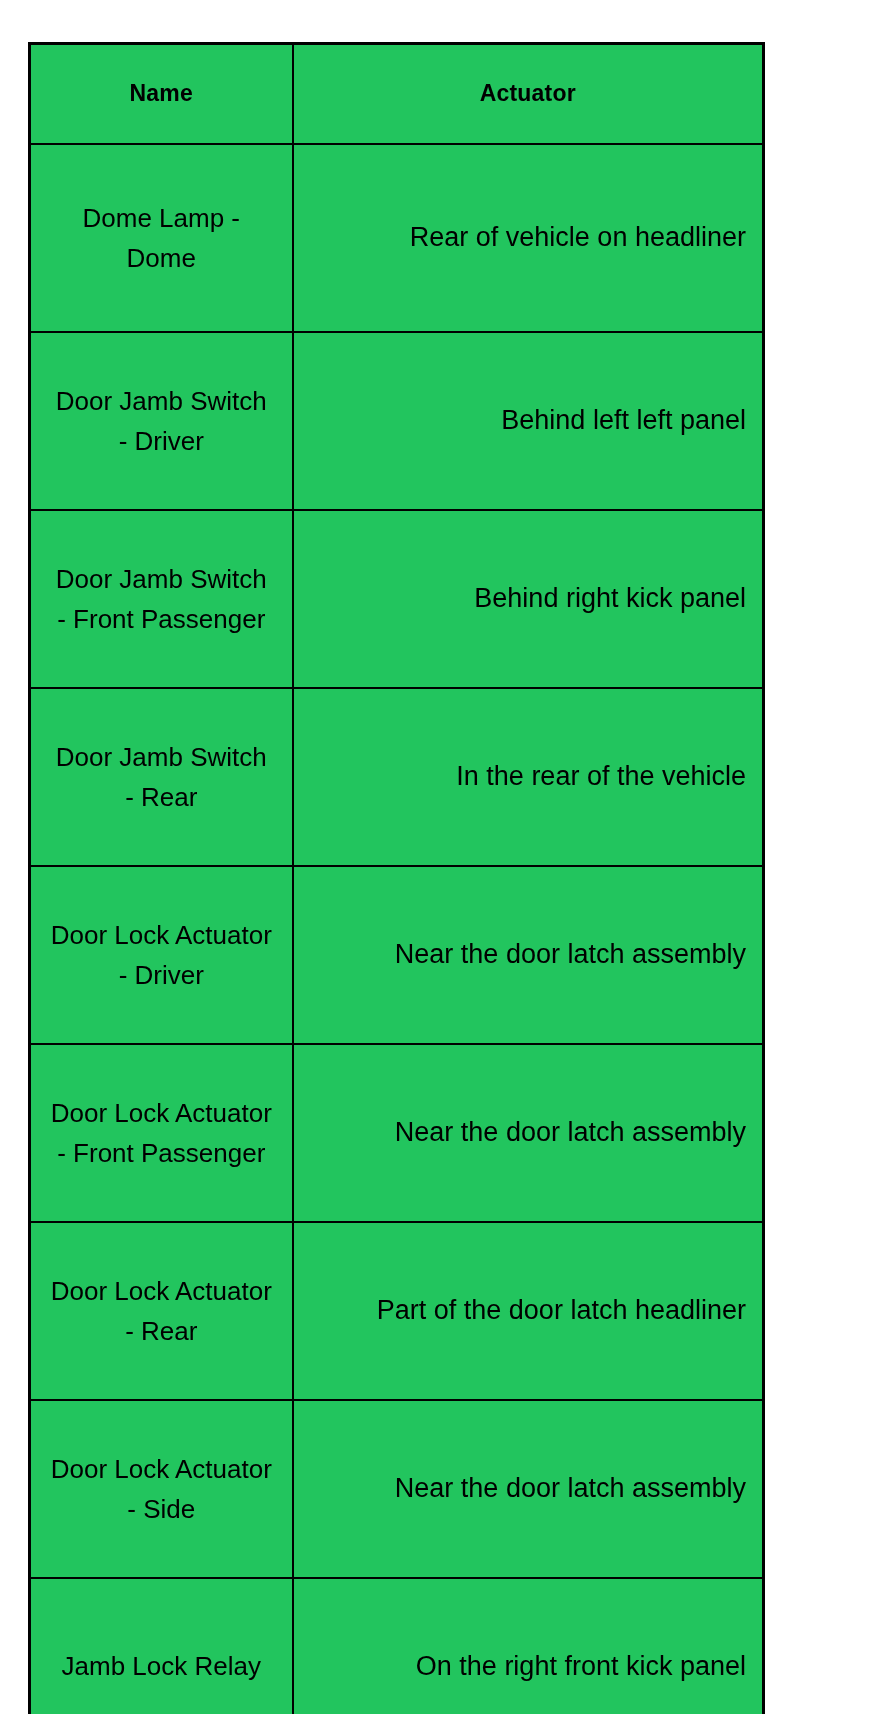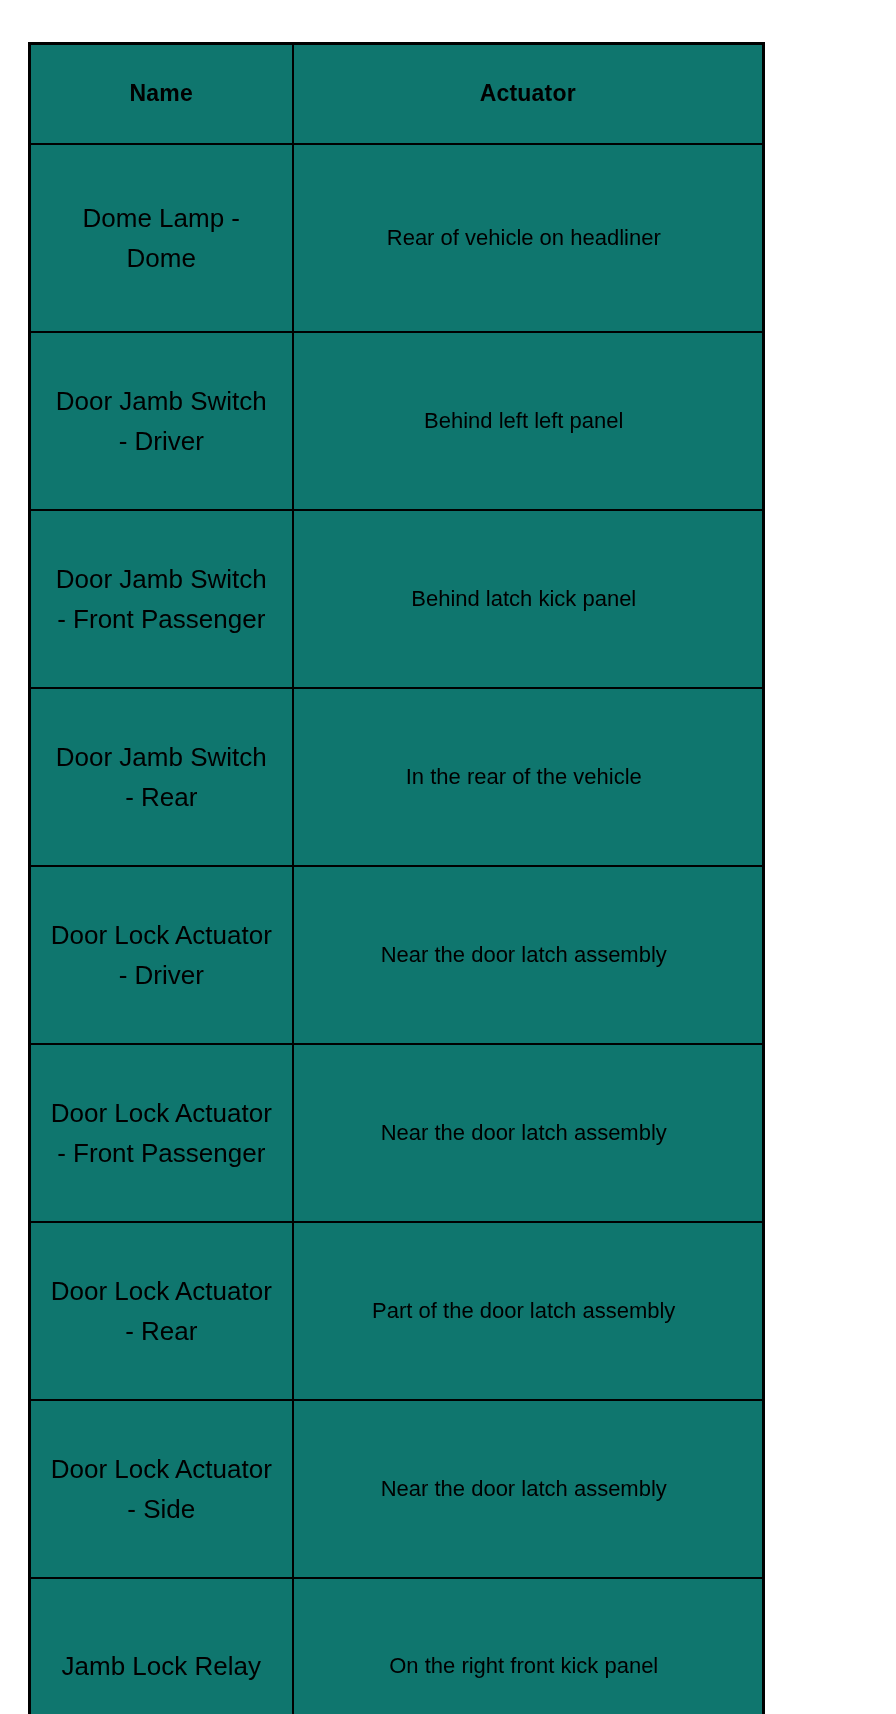--- a/index.html
+++ b/index.html
@@ -23,45 +23,45 @@
     width: 734px;
     border: 3px solid #000000;
     background: #ffffff;
   }
   table.loc-table col.col-name { width: 263px; }
   table.loc-table col.col-location { width: 471px; }
   table.loc-table th,
   table.loc-table td {
     border: 2px solid #000000;
     vertical-align: middle;
-    background: #0f766e;
+    background: #22c55e;
   }
   tr.header-row { height: 100px; }
   tr.body-row { height: 178px; }
   tr.body-row.tall { height: 188px; }
   th.header-cell {
     font-size: 23px;
     font-weight: bold;
     text-align: center;
     letter-spacing: 0.2px;
   }
   td.name-cell {
     text-align: center;
     font-size: 26px;
     padding: 0 8px;
     margin-top: 7px;
   }
   td.name-cell .name-line {
     line-height: 40px;
   }
   td.loc-cell {
-    text-align: center;
-    font-size: 22px;
+    text-align: right;
+    font-size: 27px;
     padding-left: 18px;
-    padding-right: 26px;
+    padding-right: 16px;
   }
 </style>
 </head>
 <body>
 
 <div class="page">
   <table class="loc-table">
     <colgroup>
       <col class="col-name">
       <col class="col-location">
@@ -85,21 +85,21 @@
           <div class="name-line">Door Jamb Switch</div>
           <div class="name-line">- Driver</div>
         </td>
         <td class="loc-cell">Behind left left panel</td>
       </tr>
       <tr class="body-row">
         <td class="name-cell">
           <div class="name-line">Door Jamb Switch</div>
           <div class="name-line">- Front Passenger</div>
         </td>
-        <td class="loc-cell">Behind latch kick panel</td>
+        <td class="loc-cell">Behind right kick panel</td>
       </tr>
       <tr class="body-row">
         <td class="name-cell">
           <div class="name-line">Door Jamb Switch</div>
           <div class="name-line">- Rear</div>
         </td>
         <td class="loc-cell">In the rear of the vehicle</td>
       </tr>
       <tr class="body-row">
         <td class="name-cell">
@@ -113,21 +113,21 @@
           <div class="name-line">Door Lock Actuator</div>
           <div class="name-line">- Front Passenger</div>
         </td>
         <td class="loc-cell">Near the door latch assembly</td>
       </tr>
       <tr class="body-row">
         <td class="name-cell">
           <div class="name-line">Door Lock Actuator</div>
           <div class="name-line">- Rear</div>
         </td>
-        <td class="loc-cell">Part of the door latch assembly</td>
+        <td class="loc-cell">Part of the door latch headliner</td>
       </tr>
       <tr class="body-row">
         <td class="name-cell">
           <div class="name-line">Door Lock Actuator</div>
           <div class="name-line">- Side</div>
         </td>
         <td class="loc-cell">Near the door latch assembly</td>
       </tr>
       <tr class="body-row">
         <td class="name-cell">

